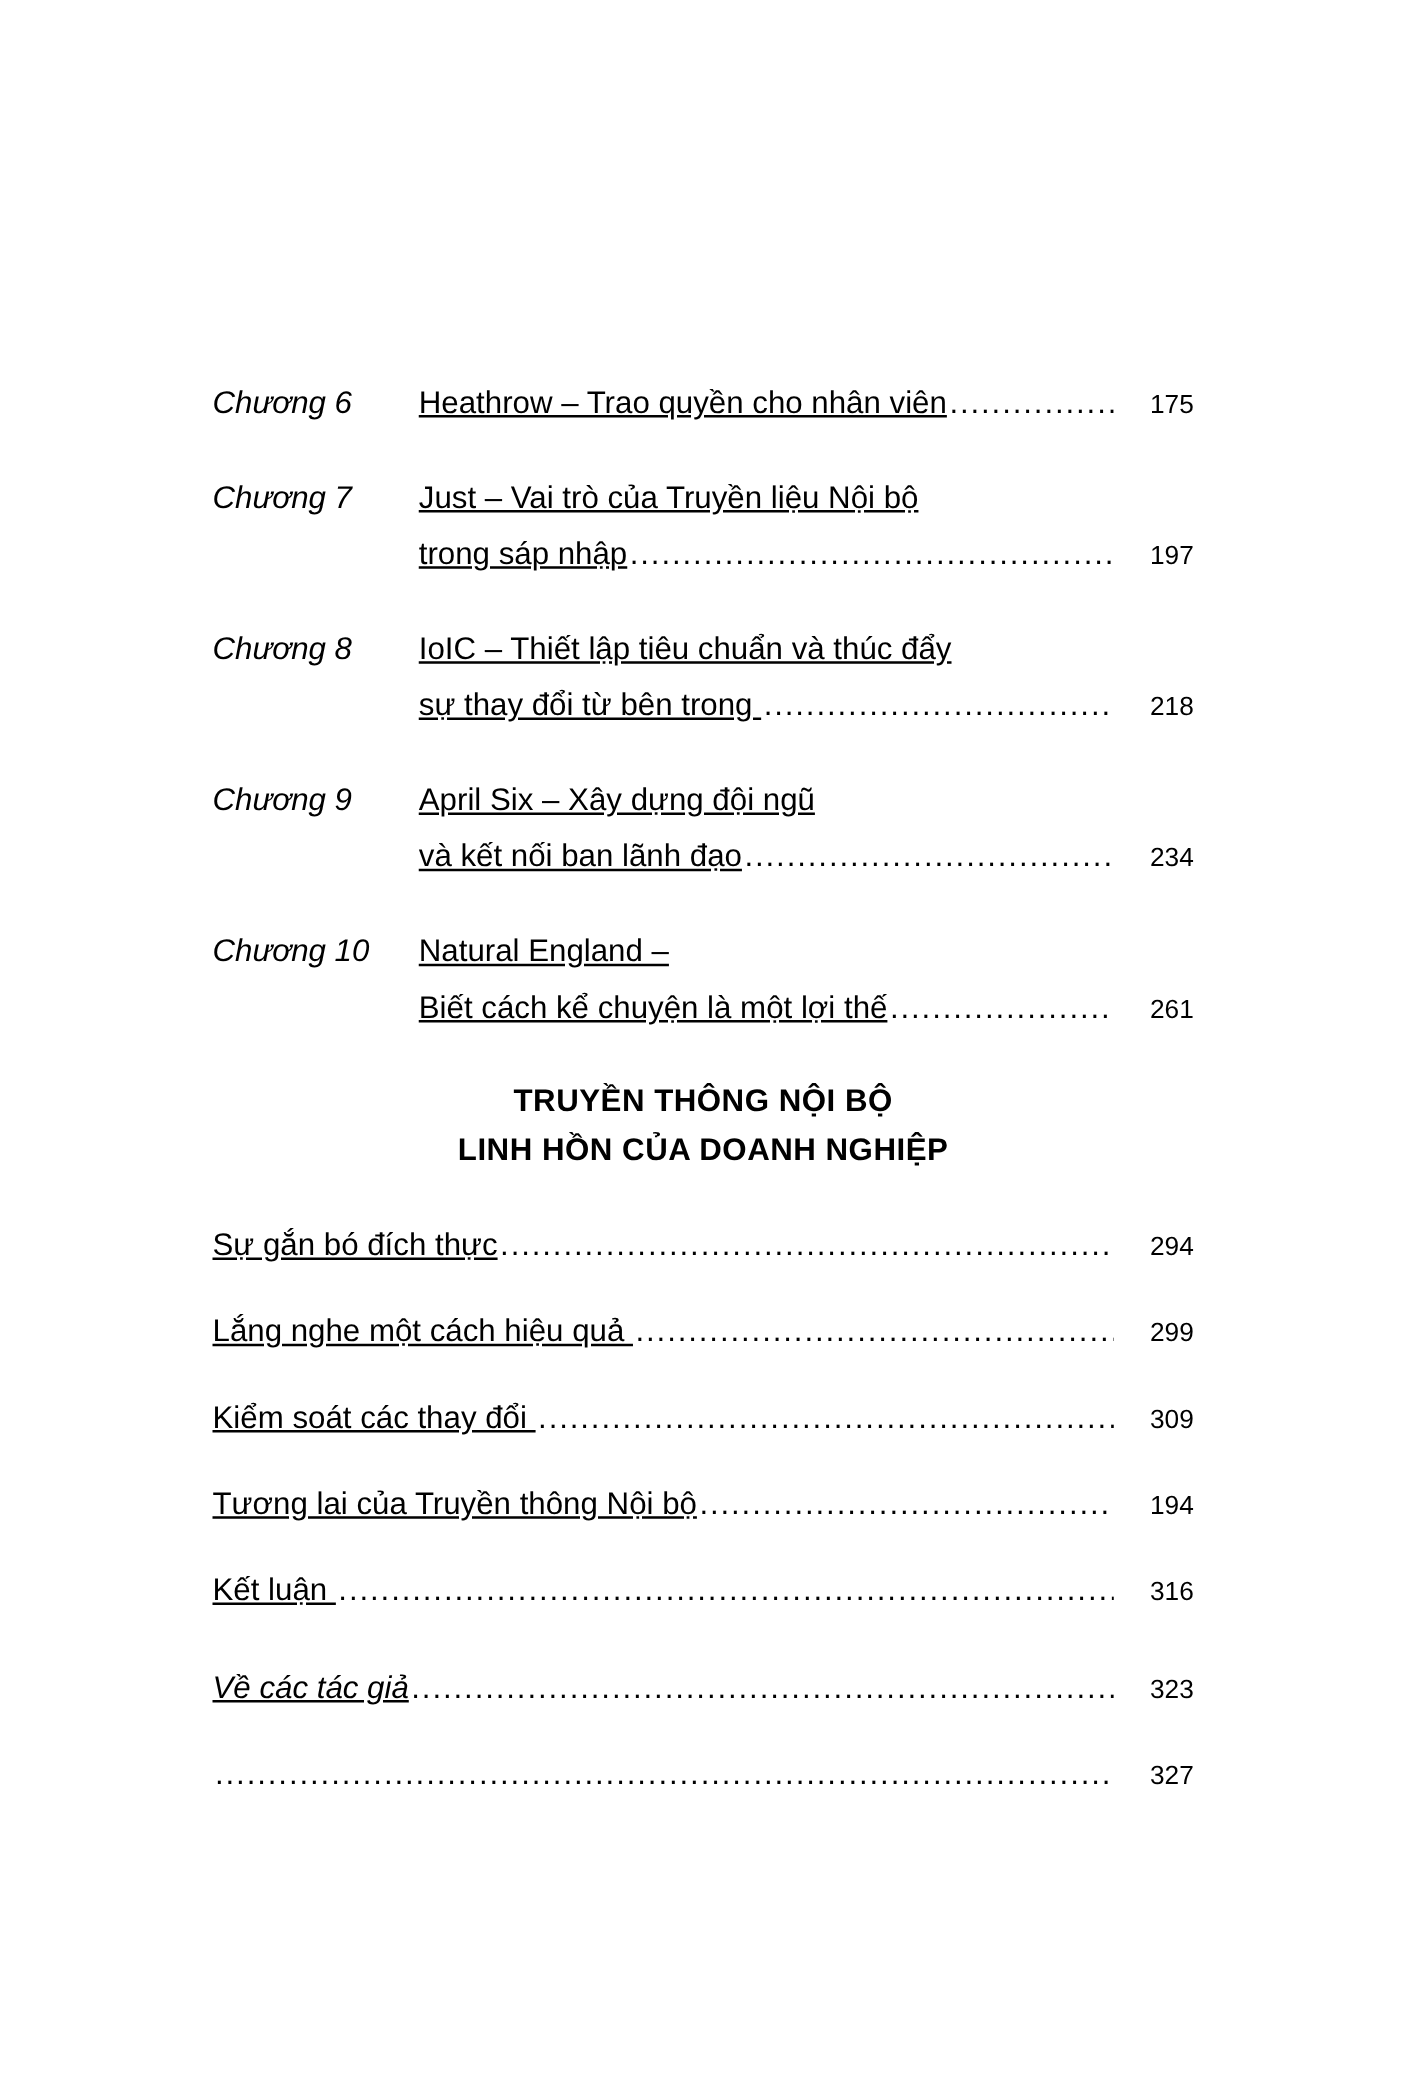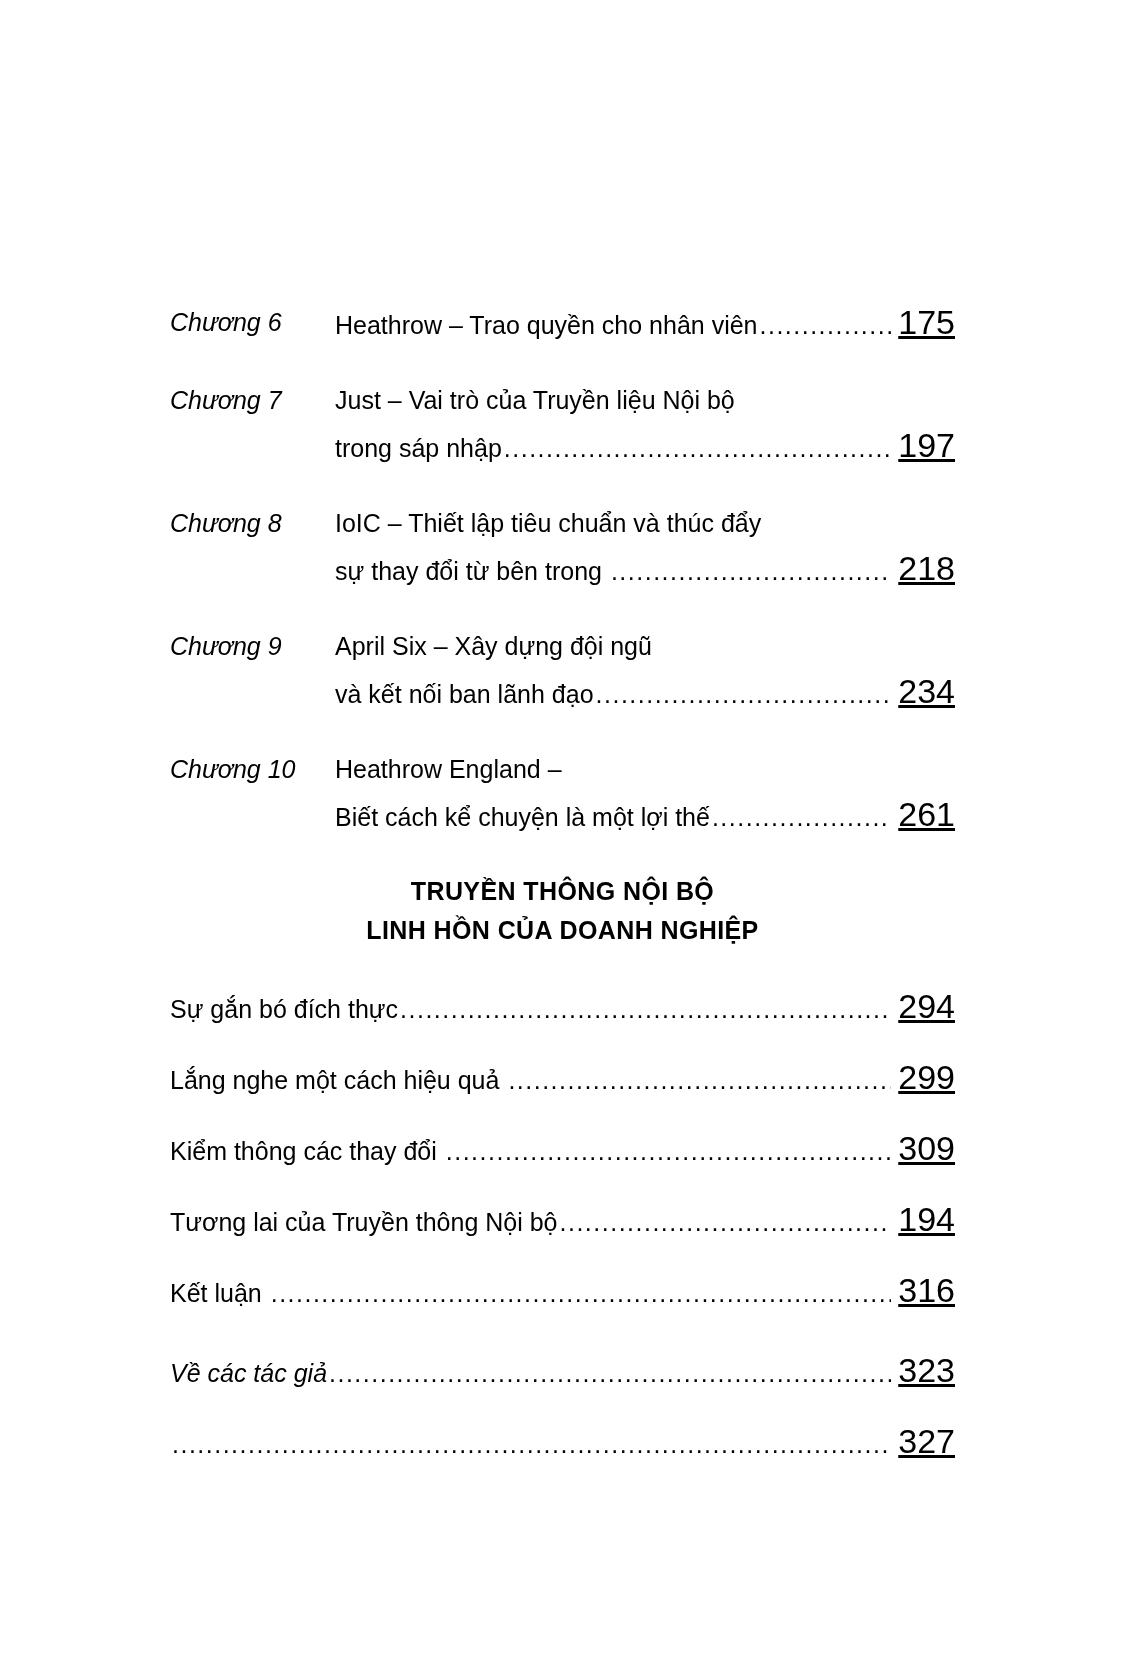--- a/index.html
+++ b/index.html
@@ -44,37 +44,37 @@
     min-width: 0;
   }
   .chapter-line {
     display: flex;
     align-items: baseline;
     font-size: 25px;
     line-height: 45px;
   }
   .line-text {
     white-space: pre;
+    text-decoration: underline;
   }
   .dots {
     flex: 1 1 auto;
     overflow: hidden;
     white-space: nowrap;
     letter-spacing: 1.5px;
     font-size: 25px;
     padding: 0 2px;
     color: #000;
   }
   .page-num {
     flex: 0 0 auto;
     text-align: right;
     min-width: 58px;
-    font-size: 34px;
+    font-size: 21px;
     padding-left: 6px;
-    text-decoration: underline;
   }
 
   
   .section-heading {
     text-align: center;
     font-weight: bold;
     font-size: 25px;
     line-height: 39px;
     letter-spacing: 0.4px;
     margin-top: 32px;
@@ -156,21 +156,21 @@
           <span class="dots">.................................................................................................</span>
           <span class="page-num">234</span>
         </div>
       </div>
     </div>
 
     <div class="chapter-entry">
       <div class="chapter-label">Chương 10</div>
       <div class="chapter-body">
         <div class="chapter-line">
-          <span class="line-text">Heathrow England –</span>
+          <span class="line-text">Natural England –</span>
         </div>
         <div class="chapter-line">
           <span class="line-text">Biết cách kể chuyện là một lợi thế</span>
           <span class="dots">.................................................................................................</span>
           <span class="page-num">261</span>
         </div>
       </div>
     </div>
 
   </div>
@@ -188,21 +188,21 @@
       <span class="page-num">294</span>
     </div>
 
     <div class="simple-entry">
       <span class="line-text">Lắng nghe một cách hiệu quả </span>
       <span class="dots">.................................................................................................</span>
       <span class="page-num">299</span>
     </div>
 
     <div class="simple-entry">
-      <span class="line-text">Kiểm thông các thay đổi </span>
+      <span class="line-text">Kiểm soát các thay đổi </span>
       <span class="dots">.................................................................................................</span>
       <span class="page-num">309</span>
     </div>
 
     <div class="simple-entry">
       <span class="line-text">Tương lai của Truyền thông Nội bộ</span>
       <span class="dots">.................................................................................................</span>
       <span class="page-num">194</span>
     </div>
 

